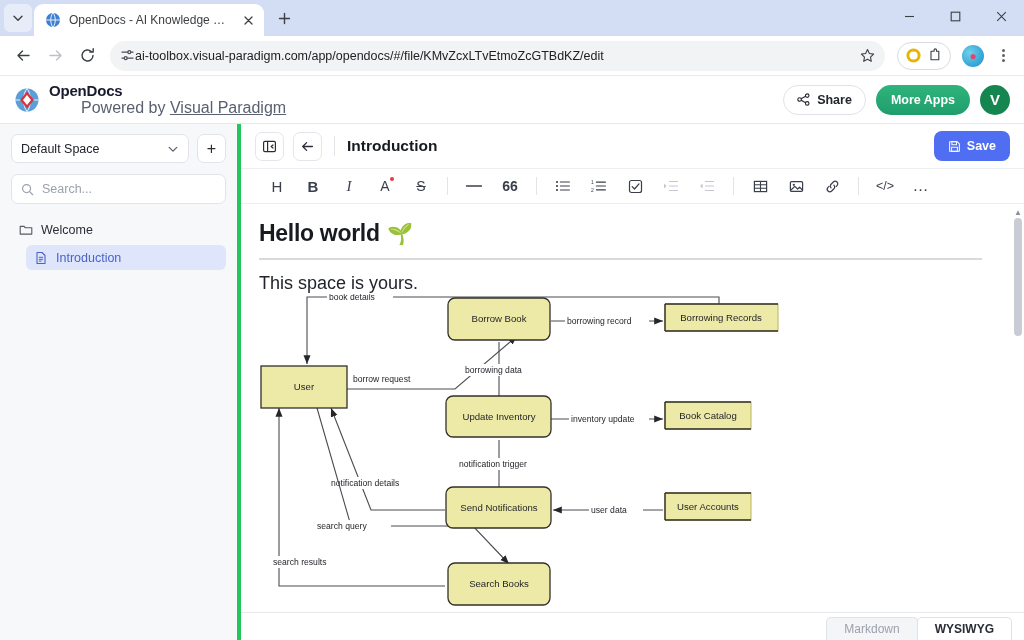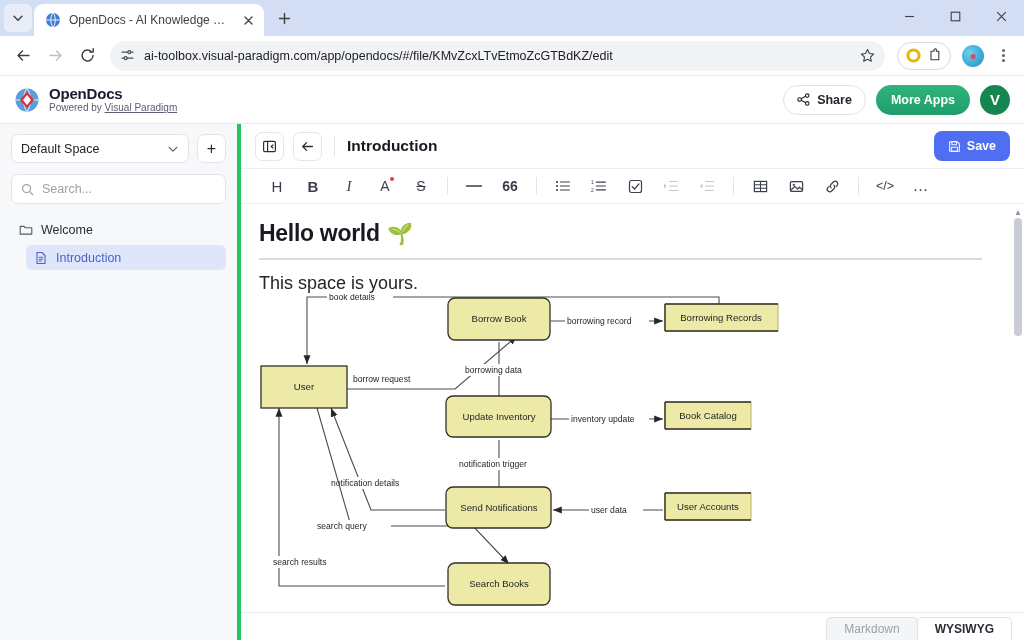--- a/index.html
+++ b/index.html
@@ -45,21 +45,21 @@
 
   
   .navbar {
     height: 40px; background:#fff; display:flex; align-items:center;
     padding: 0 8px; gap: 2px; flex: 0 0 40px; border-bottom: 1px solid #e8eaed;
   }
   .navbtn { width:30px;height:30px;border-radius:50%;display:flex;align-items:center;justify-content:center;color:#5f6368; }
   .navbtn.disabled { color:#bdc1c6; }
   .omnibox {
     flex:1; height:30px; background:#f1f3f4; border-radius:16px;
-    display:flex; align-items:center; padding:0 10px; gap:9px; margin:0 6px;
+    display:flex; align-items:center; padding:0 10px; margin:0 6px;
   }
   .omni-url { font-size:12.5px; color:#202124; white-space:nowrap; overflow:hidden; text-overflow:ellipsis; }
   .omni-star { margin-left:auto; color:#5f6368; display:flex; }
   .ext-pill {
     display:flex; align-items:center; gap:6px; height:28px; padding:0 8px;
     border:1px solid #dadce0; border-radius:16px; margin-left:4px;
   }
   .avatar-browser {
     width:22px;height:22px;border-radius:50%;
     background: radial-gradient(circle at 35% 35%, #6fd0e8 0%, #3aa8d8 60%, #2b8fc4 100%);
@@ -72,21 +72,21 @@
   
   .app { flex:1; display:flex; flex-direction:column; min-height:0; background:#fff; }
 
   .app-header {
     height: 48px; flex:0 0 48px; display:flex; align-items:center;
     padding: 0 14px; background:#fff; border-bottom:1px solid #e6e8ec;
   }
   .logo-mark { width:26px;height:26px;flex:0 0 26px;margin-right:9px; }
   .brand-text { display:flex; flex-direction:column; justify-content:center; line-height:1.15; }
   .brand-name { font-size:15px; font-weight:bold; color:#1a1a2e; letter-spacing:-.2px; }
-  .brand-sub { font-size:10px; color:#5a6070; }
+  .brand-sub { font-size:16px; color:#5a6070;margin-left:32px; }
   .brand-sub a { color:#5a6070; text-decoration:underline; }
   .hdr-right { margin-left:auto; display:flex; align-items:center; gap:10px; }
   .btn-share {
     display:flex; align-items:center; gap:7px; height:30px; padding:0 13px;
     border:1px solid #e0e2e8; border-radius:17px; background:#fff;
     font-size:12.5px; font-weight:bold; color:#23262e;
   }
   .btn-moreapps {
     height:30px; padding:0 15px; border-radius:17px; border:none;
     background: linear-gradient(180deg,#2fb37d 0%, #1f9e6b 100%);

